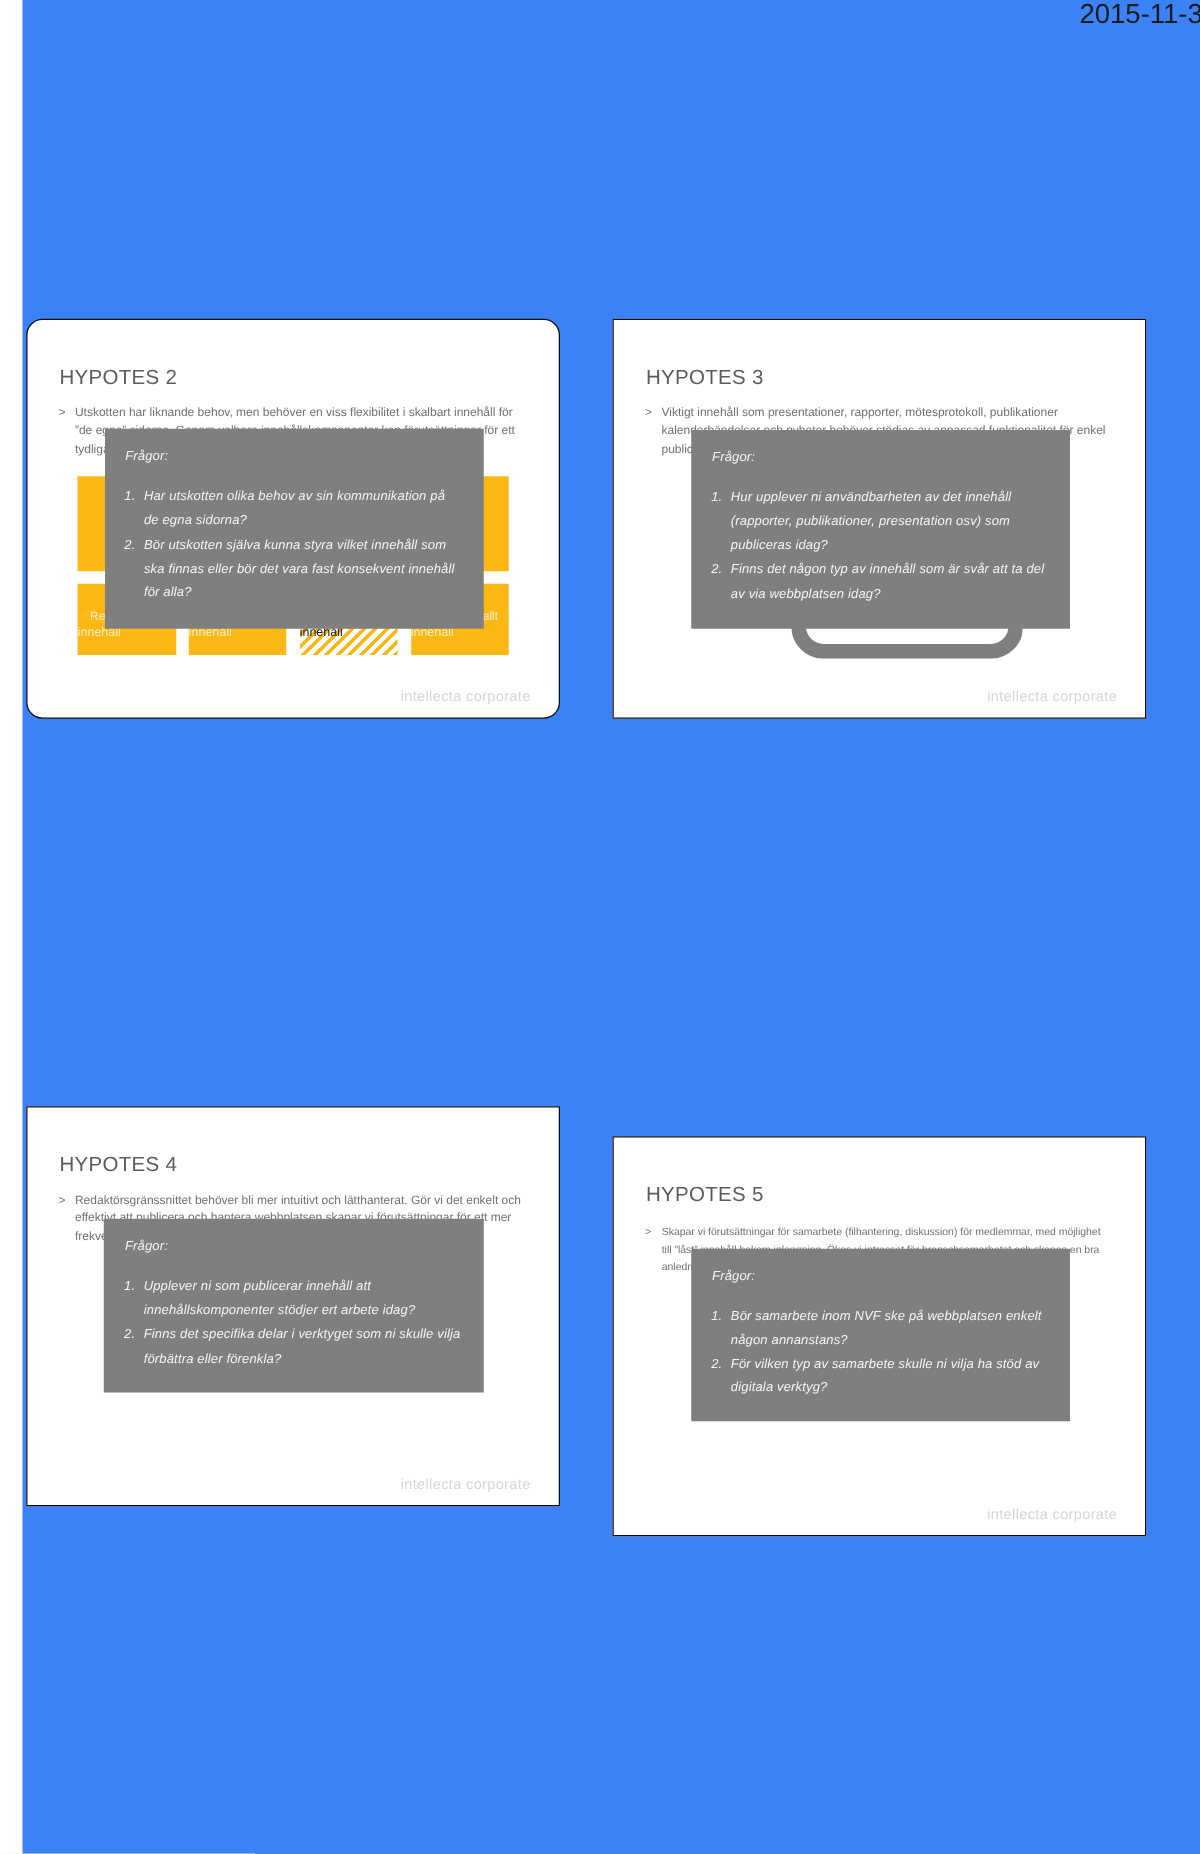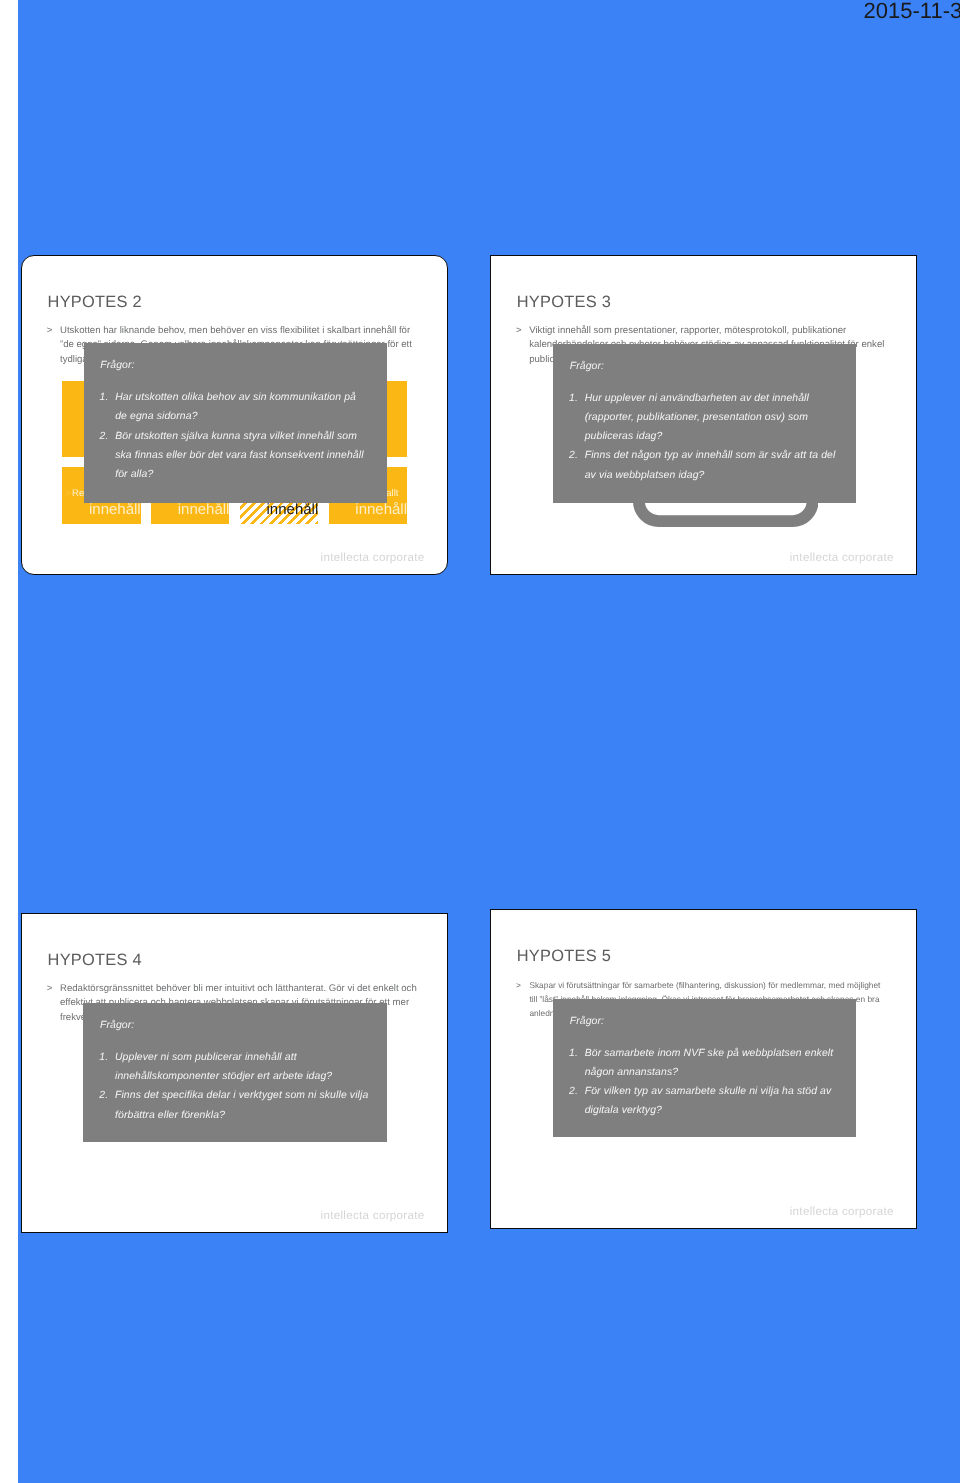--- a/index.html
+++ b/index.html
@@ -4,21 +4,21 @@
 <style>
   html,body{margin:0;padding:0;background:#fff;}
   body{width:960px;height:1483px;font-family:"Liberation Sans",sans-serif;-webkit-font-smoothing:antialiased;text-rendering:geometricPrecision;}
   .page{position:relative;width:960px;height:1483px;overflow:hidden;background:#3b82f6;margin-left:18px;}
   .doc-date{position:absolute;right:3.5px;top:-2.2px;font-size:22.0px;color:#1a1a1a;}
   .page-num{position:absolute;right:1.5px;bottom:-4.5px;font-size:22.4px;color:#1a1a1a;}
 
   .slide{position:absolute;width:427.0px;height:320.2px;border:1.6px solid #0c0c0c;background:#fff;overflow:hidden;box-sizing:border-box;}
   .slide.s1{left:2.7px;top:254.7px;border-radius:13px;}
   .slide.s2{left:471.9px;top:254.7px;}
-  .slide.s3{left:2.7px;top:913px;padding-left:16px;}
+  .slide.s3{left:2.7px;top:885px;padding-left:16px;}
   .slide.s4{left:471.9px;top:908.9px;}
 
   .slide-title{position:absolute;left:25.9px;top:37.0px;font-size:16.4px;color:#5c5c5e;letter-spacing:0.25px;white-space:nowrap;}
 
   .bullet{position:absolute;left:25.1px;top:68.0px;width:392px;font-size:9.6px;color:#6f7072;line-height:14.45px;}
   .bullet .mk{position:absolute;left:0;top:0;font-size:9.6px;}
   .bullet .tx{display:block;margin-left:13.2px;}
   .ln{display:block;white-space:nowrap;}
   .bullet-sm{font-size:8.35px;line-height:14.3px;}
   .bullet-sm .mk{font-size:8.35px;}
@@ -34,21 +34,21 @@
   .qbox .qrow .qt{display:block;}
 
   
   .gfx-blocks{position:absolute;left:40.5px;top:125.8px;width:344.8px;height:143.0px;}
   .gfx-blocks .row-top{position:absolute;left:0;top:0;width:100%;height:75.8px;display:flex;gap:10.3px;}
   .gfx-blocks .row-bot{position:absolute;left:0;top:85.5px;width:100%;height:57.5px;display:flex;gap:10.3px;}
   .gfx-blocks .col{flex:1 1 0;background:#fbb714;position:relative;}
   .gfx-blocks .col.hatch{background:repeating-linear-gradient(-45deg,#fbb714 0 2.7px,#ffffff 2.7px 6.5px);}
   .gfx-blocks .head{position:absolute;z-index:3;left:3.3px;top:106.7px;font-size:9.6px;color:#fdf0cc;white-space:nowrap;line-height:12px;}
   .gfx-blocks .head .mk{margin-right:1.0px;color:#fcc23f;}
-  .gfx-blocks .lbl{position:absolute;top:34.0px;left:0;width:100%;text-align:right;font-size:15px;color:#fdeec5;}
+  .gfx-blocks .lbl{position:absolute;top:34.0px;left:0;width:100%;text-align:left;font-size:10px;color:#fdeec5;}
   .gfx-blocks .col.hatch .lbl{color:#1a1a1a;}
 
   
   .gfx-device{position:absolute;left:142.0px;top:95.2px;width:185.5px;height:176px;}
   .gfx-device svg{display:block;}
 
   .qb1{left:61.9px;top:87.8px;width:303.0px;height:159.3px;}
   .qb2{left:62.2px;top:88.5px;width:302.6px;height:159.0px;}
   .qb3{left:61.7px;top:89.3px;width:303.3px;height:138.3px;}
   .qb4{left:62.2px;top:89.3px;width:302.7px;height:137.7px;}

